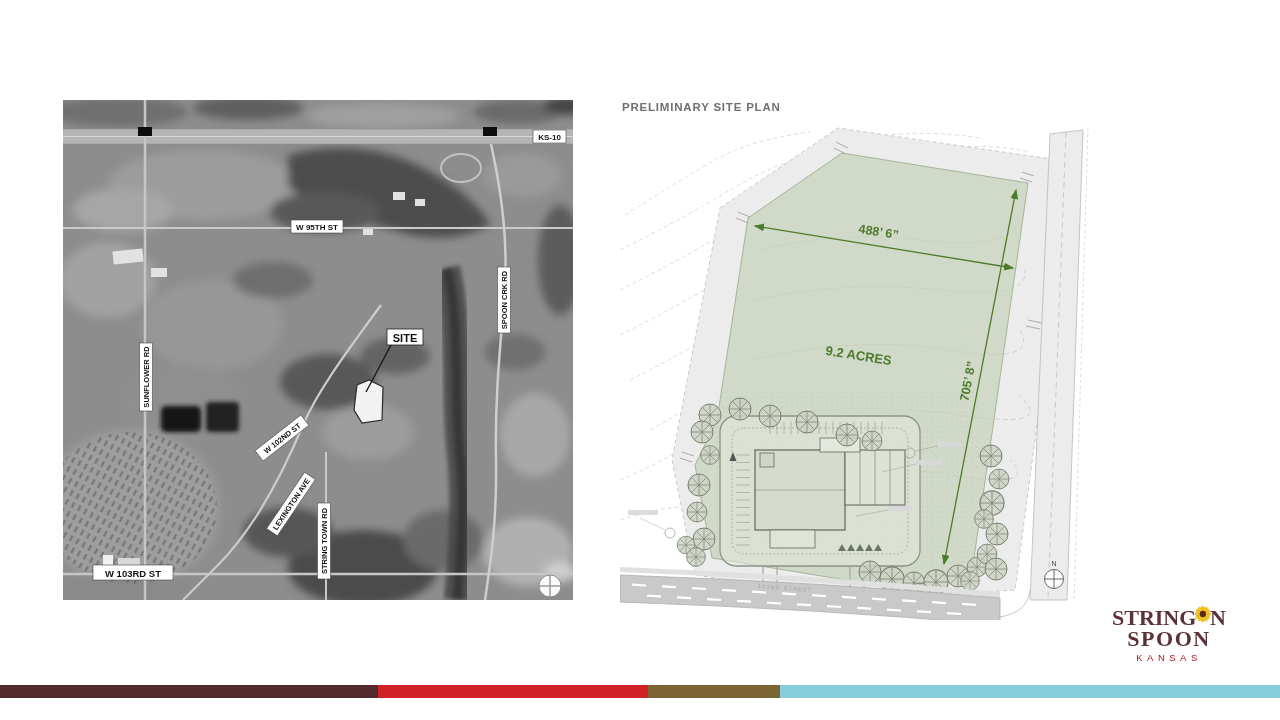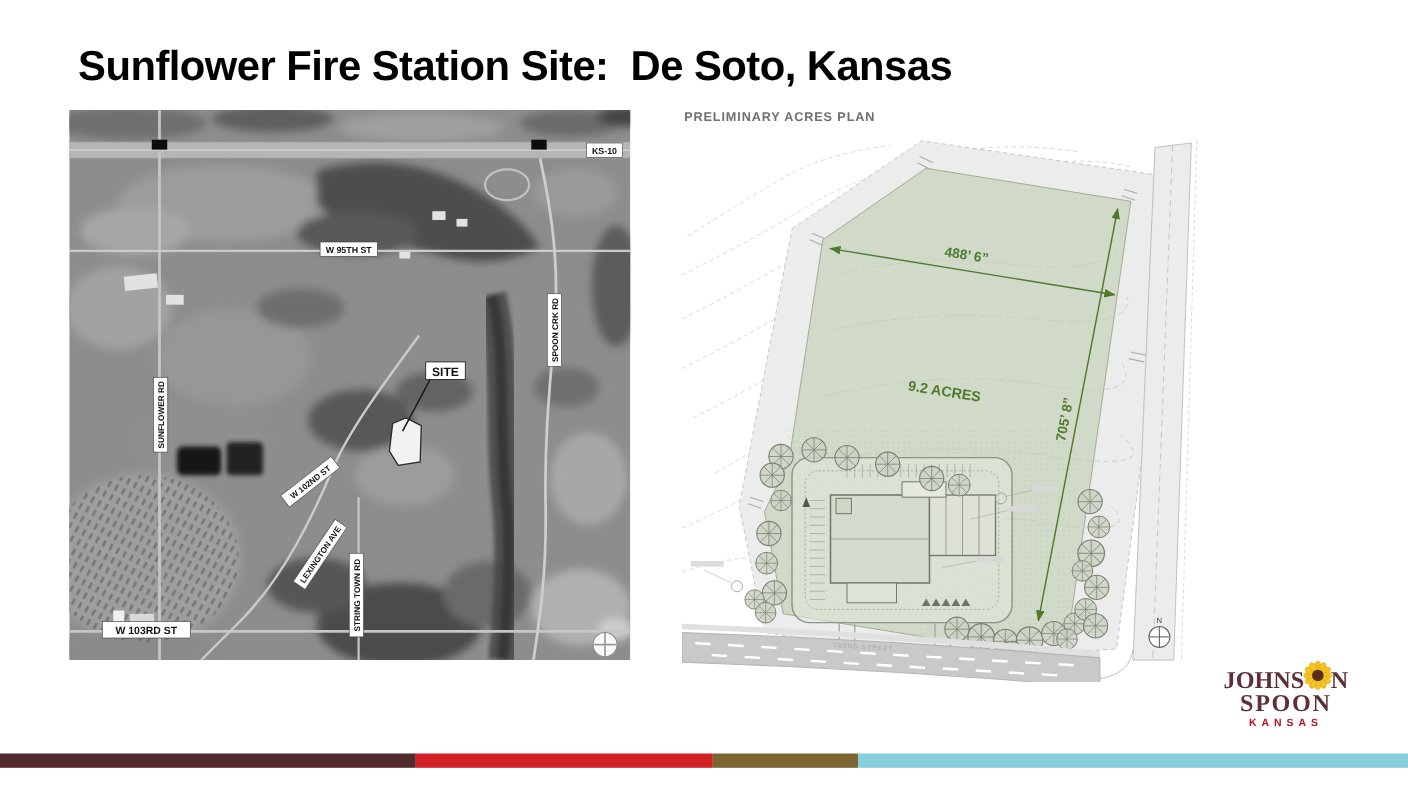--- a/index.html
+++ b/index.html
@@ -12,31 +12,30 @@
                 color:#6f6f6f;letter-spacing:0.8px;}
   .plan-wrap{position:absolute;left:620px;top:120px;width:470px;height:500px;}
   svg{display:block;}
   .maplabel{font-family:"Liberation Sans",sans-serif;font-weight:700;fill:#111;}
   .dimtext{font-family:"Liberation Sans",sans-serif;font-weight:700;fill:#4d7a2b;}
   .logo{position:absolute;left:1112px;top:601px;width:114px;text-align:center;
         color:#5b3137;font-family:"Liberation Serif",serif;font-weight:700;}
   .logo-line1{display:flex;align-items:flex-end;justify-content:center;font-size:22px;line-height:20px;}
   .logo-line1 .flower{margin:0 -1px 1px -1px;}
   .logo-line2{font-size:22px;line-height:21px;letter-spacing:1.5px;}
-  .logo-line3{font-family:"Liberation Sans",sans-serif;font-size:9.5px;font-weight:700;
+  .logo-line3{font-family:"Liberation Sans",sans-serif;font-size:9.5px;font-weight:400;
               color:#b5121e;letter-spacing:4.5px;margin-top:3px;}
   .stripes{position:absolute;left:0;top:685px;width:1280px;height:13px;display:flex;}
   .stripe{height:13px;}
 </style>
 </head>
 <body>
 
 <div class="slide">
 
-  <h1 class="title">Sunflower Fire Station Site:  De Soto, Kansas</h1>
 
   <div class="map-wrap">
     <svg viewBox="0 0 510 500" width="510" height="500">
       <defs>
         <filter id="blur3" x="-30%" y="-30%" width="160%" height="160%">
             <feGaussianBlur stdDeviation="4"></feGaussianBlur>
           </filter>
         <filter id="blur2" x="-30%" y="-30%" width="160%" height="160%">
             <feGaussianBlur stdDeviation="2"></feGaussianBlur>
           </filter>
@@ -157,21 +156,21 @@
       </g>
 
       <g>
         <circle cx="487" cy="486" r="11" fill="#fafafa" stroke="#8a8a8a" stroke-width="1"></circle>
         <line x1="476" y1="486" x2="498" y2="486" stroke="#9a9a9a" stroke-width="1.5"></line>
         <line x1="487" y1="475" x2="487" y2="497" stroke="#9a9a9a" stroke-width="1.5"></line>
       </g>
     </svg>
   </div>
 
-  <div class="plan-heading">PRELIMINARY ACRES PLAN</div>
+  <div class="plan-heading">PRELIMINARY SITE PLAN</div>
 
   <div class="plan-wrap">
     <svg viewBox="0 0 470 500" width="470" height="500">
       <defs>
         <marker id="arrG" markerWidth="9" markerHeight="8" refX="7" refY="3" orient="auto-start-reverse">
           <path d="M0,0 L8,3 L0,6 z" fill="#4d7a2b"></path>
         </marker>
         <pattern id="dots" width="5" height="5" patternUnits="userSpaceOnUse">
           <circle cx="2" cy="2" r="0.6" fill="#a9b79b"></circle>
         </pattern>
@@ -325,21 +324,21 @@
         <text x="434" y="446" font-size="7" fill="#444" text-anchor="middle" font-family="Liberation Sans, sans-serif">N</text>
         <circle cx="434" cy="459" r="9.5" fill="#fff" stroke="#666" stroke-width="1"></circle>
         <line x1="434" y1="449.5" x2="434" y2="468.5" stroke="#666" stroke-width="1"></line>
         <line x1="424.5" y1="459" x2="443.5" y2="459" stroke="#666" stroke-width="1"></line>
       </g>
     </svg>
   </div>
 
   <div class="logo">
     <div class="logo-line1">
-      <span>JOHNS</span>
+      <span>STRING</span>
       <svg class="flower" width="26" height="26" viewBox="-13 -13 26 26">
         <g fill="#f5c21f" stroke="#caa017" stroke-width="0.4">
           <g transform="rotate(0)">
               <ellipse cx="0" cy="-8.2" rx="2.9" ry="4.9"></ellipse>
             </g>
           <g transform="rotate(30)">
               <ellipse cx="0" cy="-8.2" rx="2.9" ry="4.9"></ellipse>
             </g>
           <g transform="rotate(60)">
               <ellipse cx="0" cy="-8.2" rx="2.9" ry="4.9"></ellipse>

